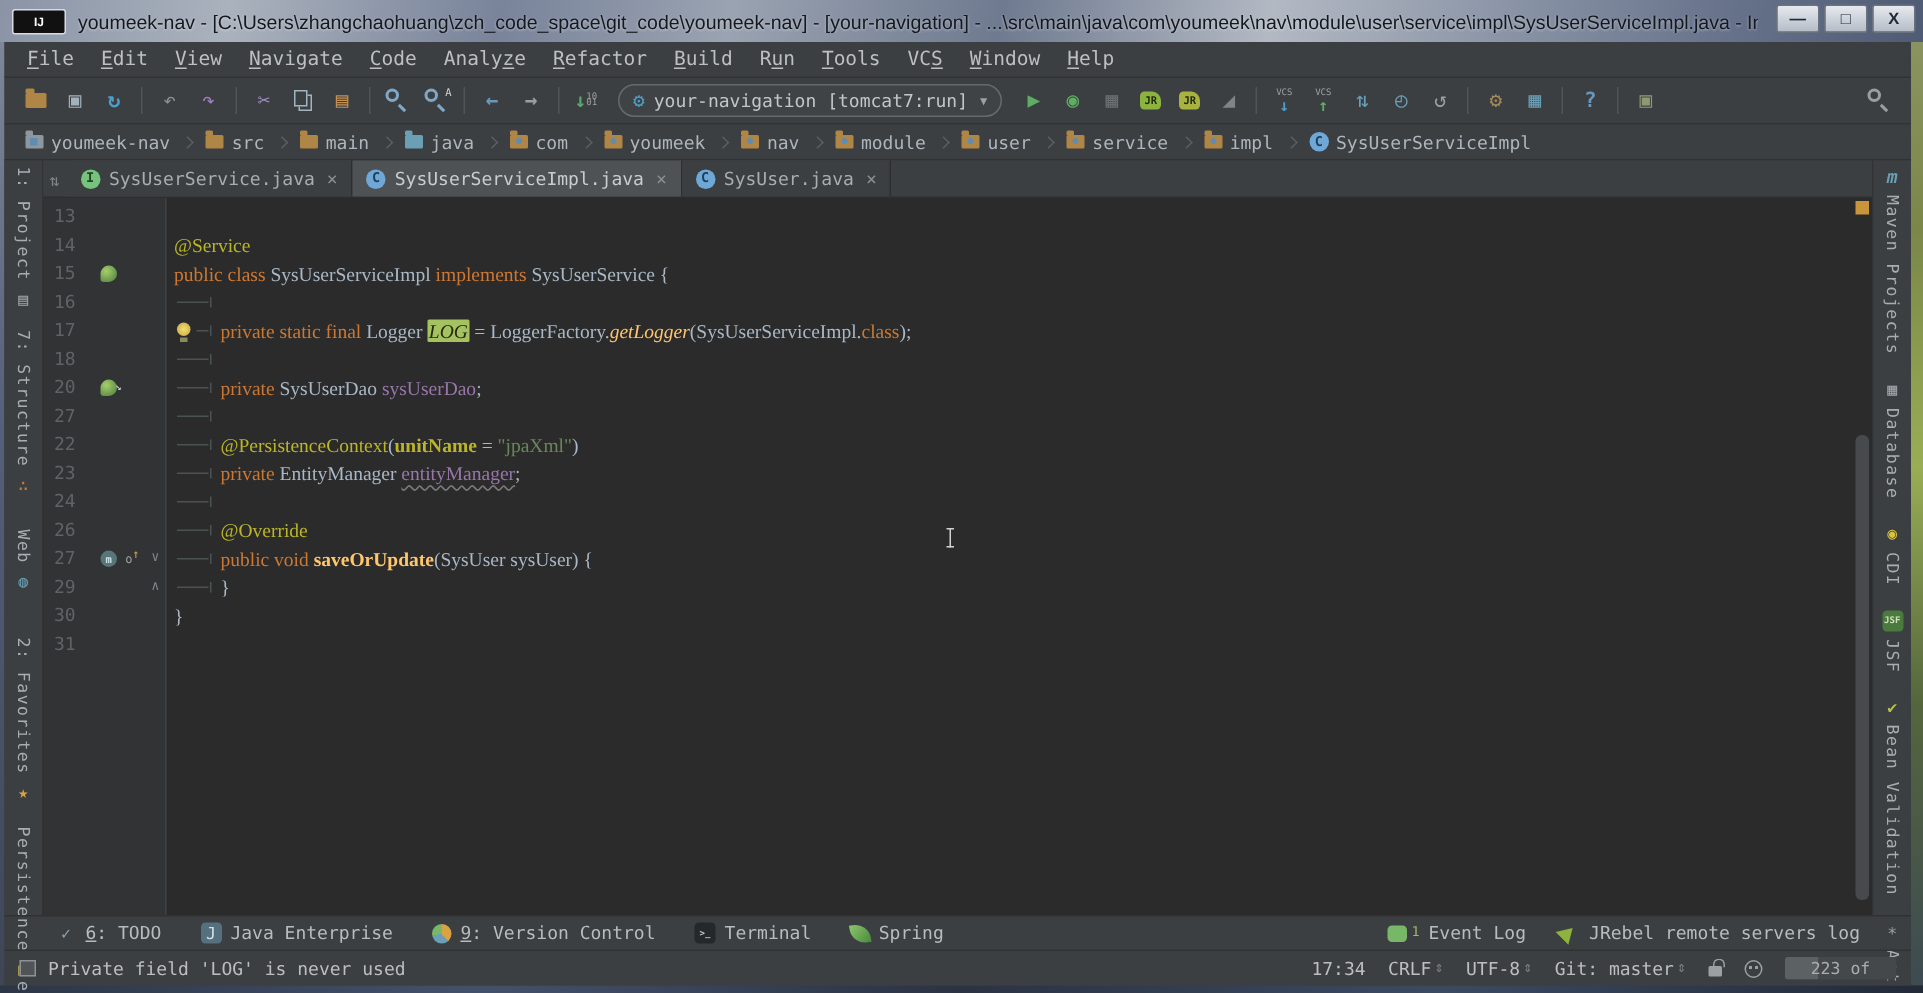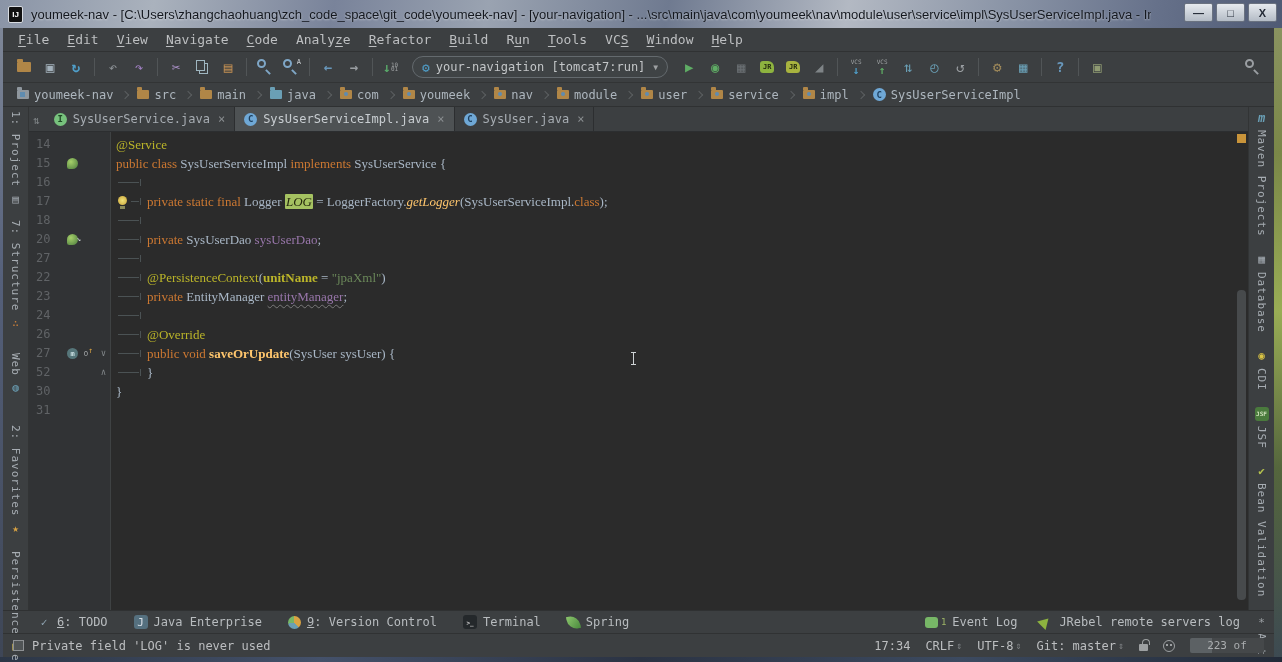--- a/index.html
+++ b/index.html
@@ -3,21 +3,21 @@
 <meta charset="utf-8">
 <style>
   html,body{margin:0;padding:0;background:#222;}
   *{box-sizing:border-box;}
   .window{position:relative;width:1282px;height:662px;background:#3c3f41;overflow:hidden;
           font-family:"DejaVu Sans Mono",monospace;font-size:12px;color:#bbbdbf;}
   
   .titlebar{position:absolute;left:0;top:0;right:0;height:28px;
     background:linear-gradient(100deg,#8a94a6 0%,#aab2bd 12%,#79839a 26%,#9aa3b1 38%,#6f7a90 52%,#b3b9c3 66%,#8b95a7 78%,#66718a 90%,#4f5a74 100%);
     display:flex;align-items:center;padding-left:8px;}
-  .logo{width:15px;height:17px;background:#111;color:#fff;border-radius:2px;font:bold 8px "Liberation Sans",sans-serif;
+  .logo{width:36px;height:17px;background:#111;color:#fff;border-radius:2px;font:bold 8px "Liberation Sans",sans-serif;
     display:flex;align-items:center;justify-content:center;flex:0 0 auto;border:1px solid #d8dce2;}
   .wtitle{margin-left:8px;font-family:"Liberation Sans",sans-serif;font-size:13px;color:#14181f;
     text-shadow:0 1px 2px rgba(255,255,255,.5);white-space:nowrap;overflow:hidden;max-width:1120px;}
   .wbtns{position:absolute;right:5px;top:3px;display:flex;gap:3px;}
   .wbtn{width:29px;height:19px;background:linear-gradient(#e6eaef,#b4bcc6);border:1px solid #6a7280;border-radius:2px;
     color:#232a36;font:bold 11px "Liberation Sans",sans-serif;display:flex;align-items:center;justify-content:center;}
   .edge-l{position:absolute;left:0;top:28px;bottom:5px;width:3px;background:linear-gradient(#7e8798,#55607a 40%,#3e4656);}
   .edge-r{position:absolute;right:0;top:28px;bottom:5px;width:8px;background:linear-gradient(#8a9360,#7a8748 20%,#99ad55 45%,#55663d 70%,#3d4a52);}
   .edge-b{position:absolute;left:0;bottom:0;right:0;height:5px;background:linear-gradient(90deg,#2c3646,#44516a 25%,#2b3343 50%,#3c4a60 75%,#222a38);}
   .content{position:absolute;left:3px;right:8px;top:28px;bottom:5px;display:flex;flex-direction:column;background:#3c3f41;}
@@ -355,33 +355,34 @@
               <span class="tclose">×</span>
             </div>
             <div class="tab">
               <span class="tico tico-class">C</span>
               <span class="tlabel">SysUser.java</span>
               <span class="tclose">×</span>
             </div>
           </div>
         <div class="editor">
 
+        <div class="line"><span class="ln">13</span><span class="gic"></span><span class="gfold"></span><span class="code"></span></div>
             <div class="line"><span class="ln">14</span><span class="gic"></span><span class="gfold"></span><span class="code"><span class="ann">@Service</span></span></div>
             <div class="line"><span class="ln">15</span><span class="gic"><span class="g-bean"></span></span><span class="gfold"></span><span class="code"><span class="kw">public class </span><span class="def">SysUserServiceImpl </span><span class="kw">implements </span><span class="def">SysUserService {</span></span></div>
             <div class="line"><span class="ln">16</span><span class="gic"></span><span class="gfold"></span><span class="code"><span class="tabg"></span></span></div>
             <div class="line"><span class="ln">17</span><span class="gic"></span><span class="gfold"></span><span class="code"><span class="bulb"></span><span class="tabg" style="width: 18px;"></span><span class="kw">private static final </span><span class="def">Logger </span><span class="hl">LOG</span><span class="def"> = LoggerFactory.</span><span class="smth">getLogger</span><span class="def">(SysUserServiceImpl.</span><span class="kw">class</span><span class="def">);</span></span></div>
             <div class="line"><span class="ln">18</span><span class="gic"></span><span class="gfold"></span><span class="code"><span class="tabg"></span></span></div>
             <div class="line"><span class="ln">20</span><span class="gic"><span class="g-bean arrow"></span></span><span class="gfold"></span><span class="code"><span class="tabg"></span><span class="kw">private </span><span class="def">SysUserDao </span><span class="fld">sysUserDao</span><span class="def">;</span></span></div>
             <div class="line"><span class="ln">27</span><span class="gic"></span><span class="gfold"></span><span class="code"><span class="tabg"></span></span></div>
             <div class="line"><span class="ln">22</span><span class="gic"></span><span class="gfold"></span><span class="code"><span class="tabg"></span><span class="ann">@PersistenceContext</span><span class="def">(</span><span class="attr">unitName </span><span class="def">= </span><span class="str">"jpaXml"</span><span class="def">)</span></span></div>
             <div class="line"><span class="ln">23</span><span class="gic"></span><span class="gfold"></span><span class="code"><span class="tabg"></span><span class="kw">private </span><span class="def">EntityManager </span><span class="fld wavy">entityManager</span><span class="def">;</span></span></div>
             <div class="line"><span class="ln">24</span><span class="gic"></span><span class="gfold"></span><span class="code"><span class="tabg"></span></span></div>
             <div class="line"><span class="ln">26</span><span class="gic"></span><span class="gfold"></span><span class="code"><span class="tabg"></span><span class="ann">@Override</span></span></div>
             <div class="line"><span class="ln">27</span><span class="gic"><span class="g-bm">m</span><span class="g-ov">o<i>↑</i></span></span><span class="gfold">∨</span><span class="code"><span class="tabg"></span><span class="kw">public void </span><span class="mth">saveOrUpdate</span><span class="def">(SysUser sysUser) {</span></span></div>
-            <div class="line"><span class="ln">52</span><span class="gic"></span><span class="gfold">∧</span><span class="code"><span class="tabg"></span><span class="def">}</span></span></div>
+            <div class="line"><span class="ln">29</span><span class="gic"></span><span class="gfold">∧</span><span class="code"><span class="tabg"></span><span class="def">}</span></span></div>
             <div class="line"><span class="ln">30</span><span class="gic"></span><span class="gfold"></span><span class="code"><span class="def">}</span></span></div>
             <div class="line"><span class="ln">31</span><span class="gic"></span><span class="gfold"></span><span class="code"></span></div>
             <div class="stripe-mark"></div>
             <div class="scroll-thumb"></div>
             <div class="ibeam" style="left:604px;top:220px;"></div>
           </div>
       </div>
 
       <div class="stripe stripe-r">
           <div class="vbtn" style="margin-bottom: 16px;">

